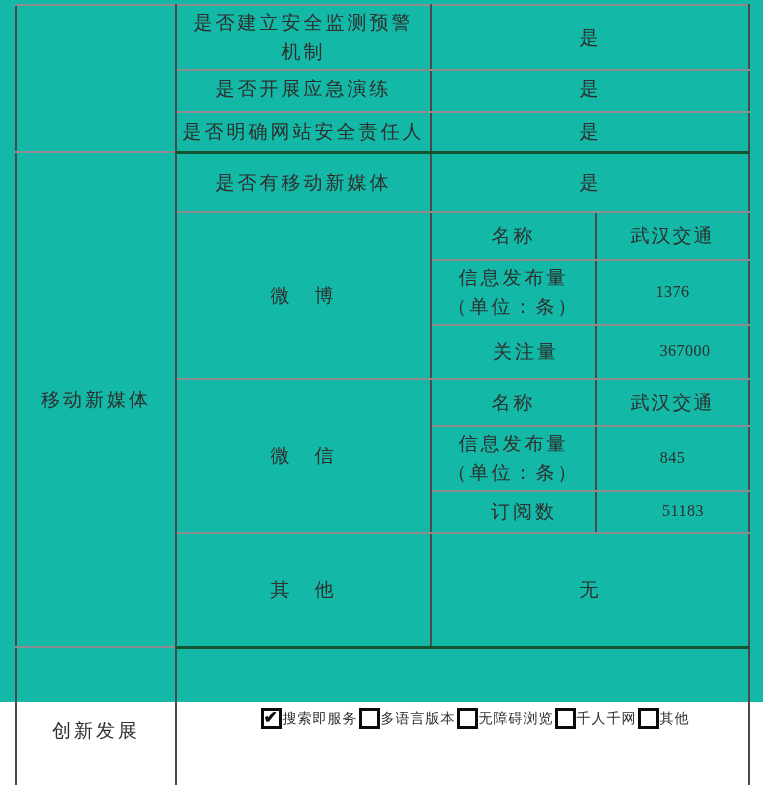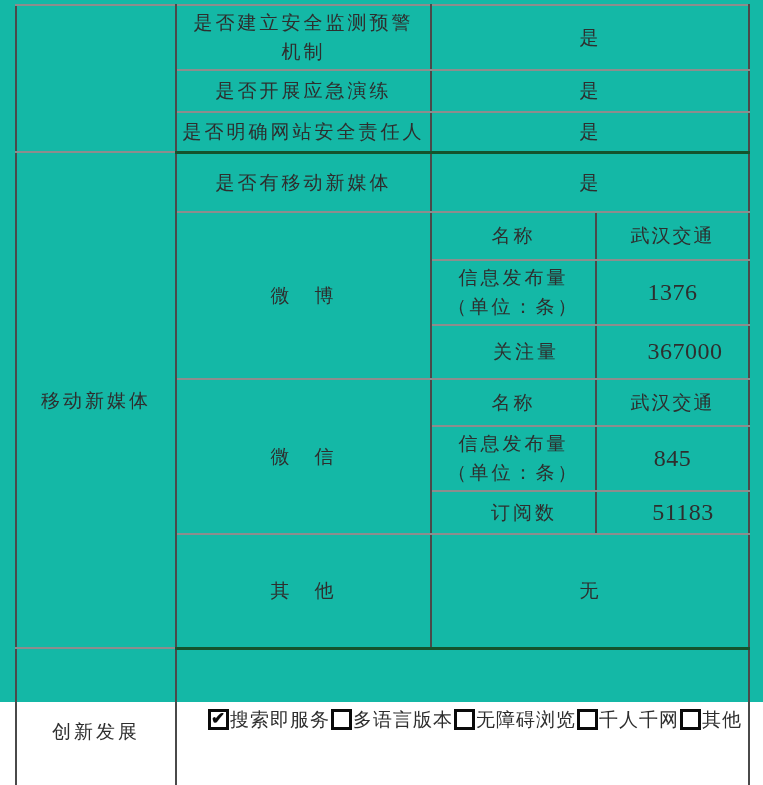--- a/index.html
+++ b/index.html
@@ -31,25 +31,25 @@
     text-align: center;
     vertical-align: middle;
     padding: 2px 4px;
     font-size: 19px;
     letter-spacing: 3px;
     line-height: 1.55;
     overflow: hidden;
   }
   tr.sec > td { border-bottom: 3px solid #14532d; }
   td.prewrap { white-space: pre-line; }
-  td.num { font-size: 24px; letter-spacing: 0.5px; }
+  td.num { font-size: 16px; letter-spacing: 0.5px; }
   td.value { letter-spacing: 2px; }
 
   tr.r1  > td { height: 54px; }
-  tr.r2  > td { height: 36px; }
+  tr.r2  > td { height: 36px; font-family: Liberation Mono, monospace; }
   tr.r3  > td { height: 34px; }
   tr.r4  > td { height: 53px; }
   tr.r5  > td { height: 42px; }
   tr.r6  > td { height: 58px; }
   tr.r7  > td { height: 48px; padding-left: 29px; }
   tr.r8  > td { height: 41px; }
   tr.r9  > td { height: 57px; }
   tr.r10 > td { height: 36px; padding-left: 25px; }
   tr.r11 > td { height: 108px; margin-top: 33px; }
   tr.r12 > td { height: 160px; }
@@ -78,21 +78,21 @@
   .cb.on::after {
     content: "✔";
     font-size: 17px;
     font-weight: bold;
     color: #0a0a0a;
     line-height: 1;
     position: absolute;
     left: 0px;
     top: -2px;
   }
-  .opt-label { font-size: 19px; }
+  .opt-label { font-size: 14px; }
 </style>
 </head>
 <body>
 
 <div class="sheet">
   <table class="report">
     <colgroup>
       <col style="width:160px">
       <col style="width:255px">
       <col style="width:165px">

